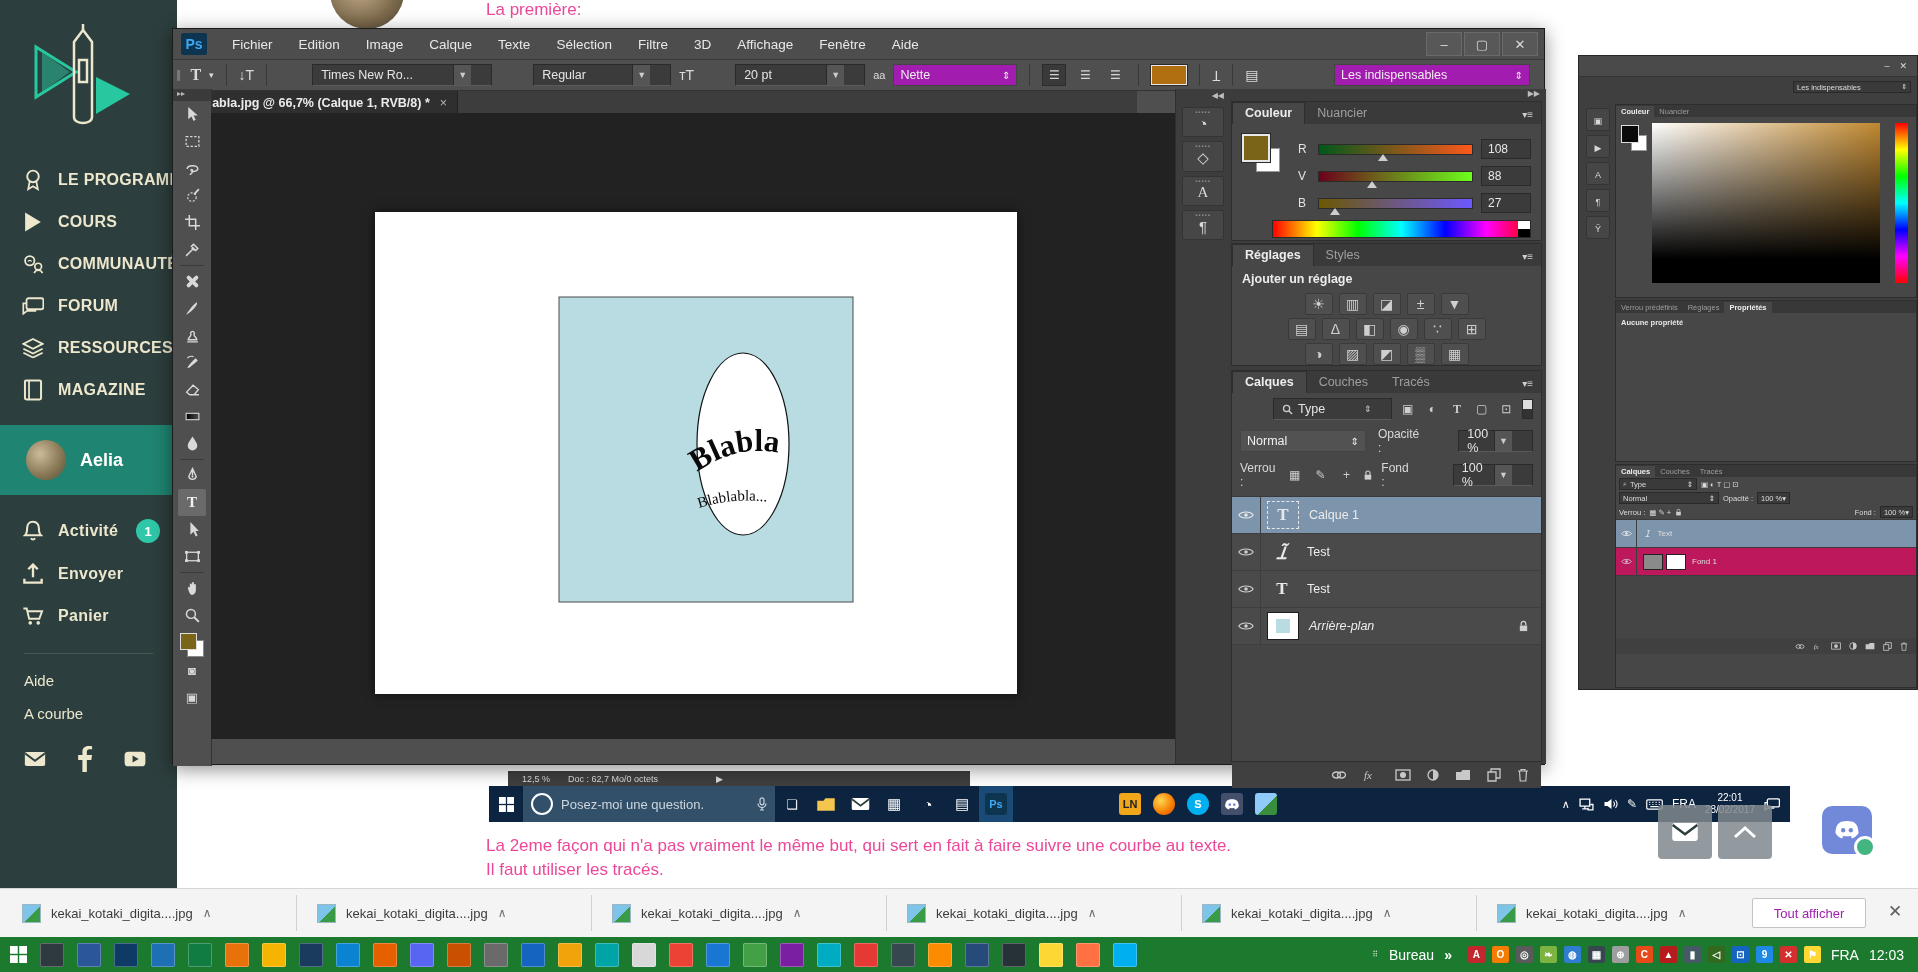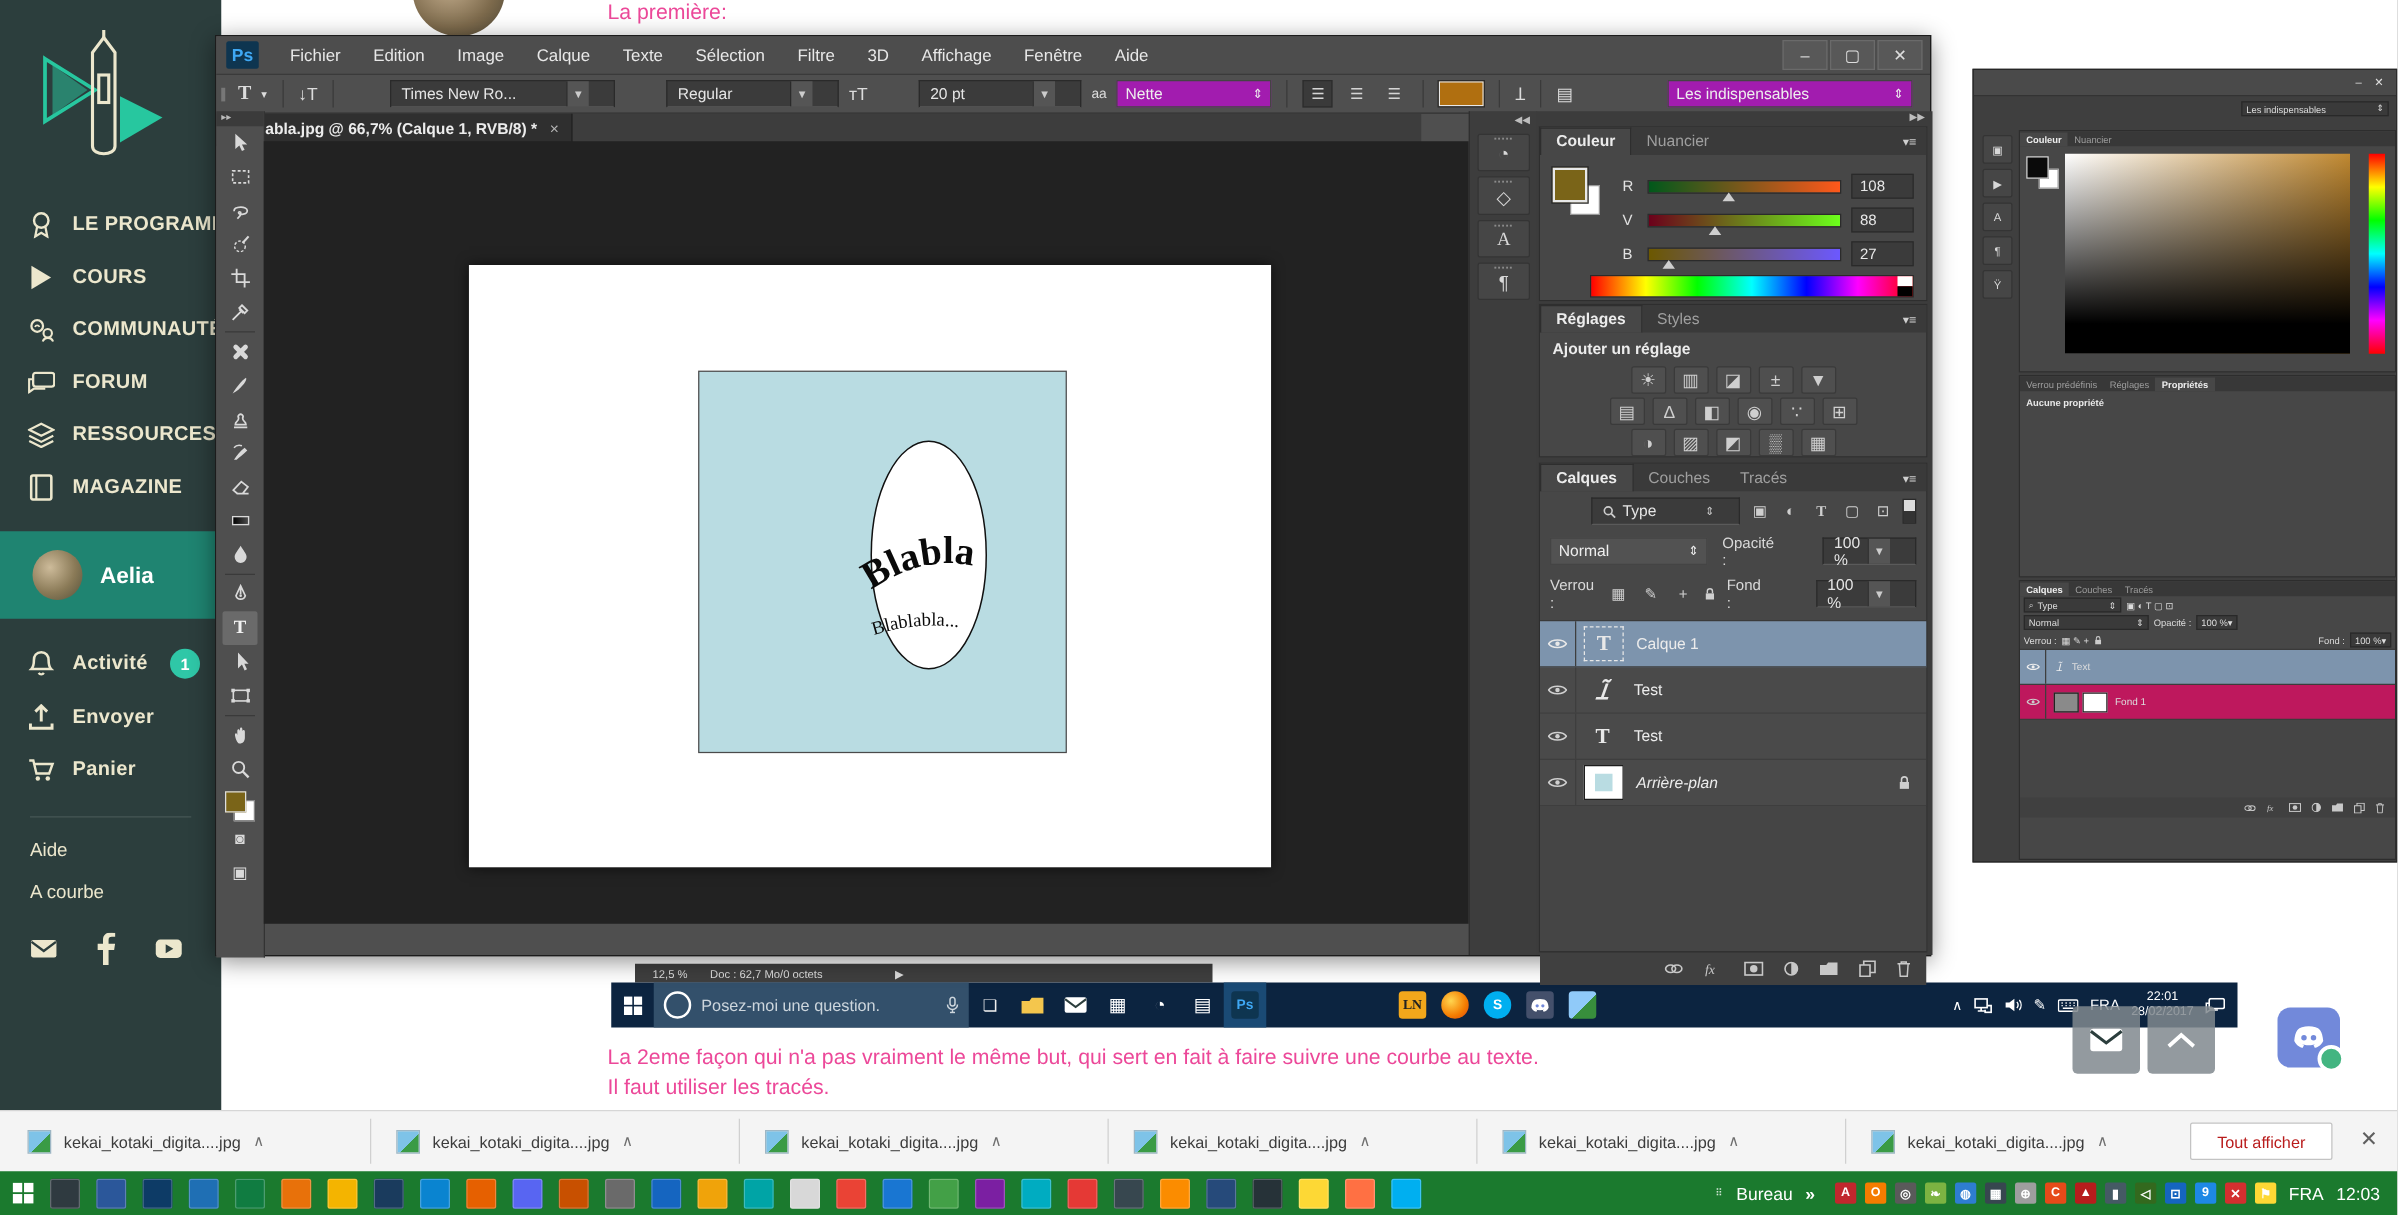--- a/index.html
+++ b/index.html
@@ -101,21 +101,21 @@
   .float-btn{width:54px;height:54px;background:rgba(128,136,142,.85);border-radius:4px;display:flex;align-items:center;justify-content:center;z-index:8;cursor:pointer;}
   #discord-btn{width:50px;height:48px;background:#7289da;border-radius:10px;z-index:8;display:flex;align-items:center;justify-content:center;cursor:pointer;position:absolute;}
   #discord-dot{position:absolute;right:-4px;bottom:-4px;width:16px;height:16px;border-radius:50%;background:#43b581;border:3px solid #fff;}
   
   #dlbar{left:0;top:888px;width:1918px;height:49px;background:#f4f4f4;border-top:1px solid #d6d6d6;z-index:9;}
   .dl-item{position:absolute;top:8px;height:32px;display:flex;align-items:center;gap:10px;padding:0 12px;cursor:pointer;}
   .dl-sep{position:absolute;top:6px;width:1px;height:36px;background:#d0d0d0;}
   .dl-thumb{width:17px;height:17px;background:linear-gradient(135deg,#7ec3e8 55%,#3a9b46 55%);border:1px solid #9db6c4;}
   .dl-label{font-size:13px;color:#3c3c3c;}
   .dl-caret{color:#6f6f6f;font-size:12px;}
-  #dl-showall{position:absolute;left:1752px;top:9px;width:112px;height:28px;background:#fff;border:1px solid #c3c3c3;border-radius:2px;font-size:13px;color:#b91c1c;display:flex;align-items:center;justify-content:center;cursor:pointer;}
+  #dl-showall{position:absolute;left:1752px;top:9px;width:112px;height:28px;background:#fff;border:1px solid #c3c3c3;border-radius:2px;font-size:13px;color:#a21caf;display:flex;align-items:center;justify-content:center;cursor:pointer;}
   #dl-close{position:absolute;left:1888px;top:12px;color:#5f5f5f;font-size:17px;cursor:pointer;}
   
   #taskbar{left:0;top:937px;width:1918px;height:35px;background:#1b7a2e;display:flex;align-items:center;z-index:10;color:#fff;}
   .tile{width:24px;height:24px;border-radius:2px;margin-left:13px;flex:0 0 24px;cursor:pointer;box-shadow:inset 0 0 0 1px rgba(255,255,255,.25);}
   #tb-right{margin-left:auto;display:flex;align-items:center;gap:10px;padding-right:14px;font-size:14px;}
   .tray-ico{width:17px;height:17px;border-radius:2px;display:flex;align-items:center;justify-content:center;font-size:10px;font-weight:bold;color:#fff;cursor:pointer;}
 </style>
 </head>
 <body>
 
@@ -950,21 +950,21 @@
         <svg width="19" height="14" style="color:#fff">
           <use href="#i-envelope"></use>
         </svg>
       </span>
     <span class="et-app" style="color:#fff;font-size:15px;">▦</span>
     <span class="et-app" style="color:#fff;font-size:15px;">◔</span>
     <span class="et-app" style="color:#fff;font-size:15px;">▤</span>
     <span class="et-app" style="background:#1a4a75;">
       <span class="et-tile" style="background:#0e3550;color:#3fa8f4;">Ps</span>
     </span>
-    <span class="et-app" style="margin-left:100px;font-family:Liberation Serif, serif;">
+    <span class="et-app" style="margin-left:100px;">
       <span class="et-tile" style="background:#f2a71b;color:#222;">LN</span>
     </span>
     <span class="et-app">
         <span class="et-tile" style="background:radial-gradient(circle at 35% 35%,#ffd54f,#f57c00 60%,#d84315);border-radius:50%;"></span>
       </span>
     <span class="et-app">
         <span class="et-tile" style="background:#00aff0;border-radius:50%;color:#fff;">S</span>
       </span>
     <span class="et-app">
         <span class="et-tile" style="background:#44506b;">

